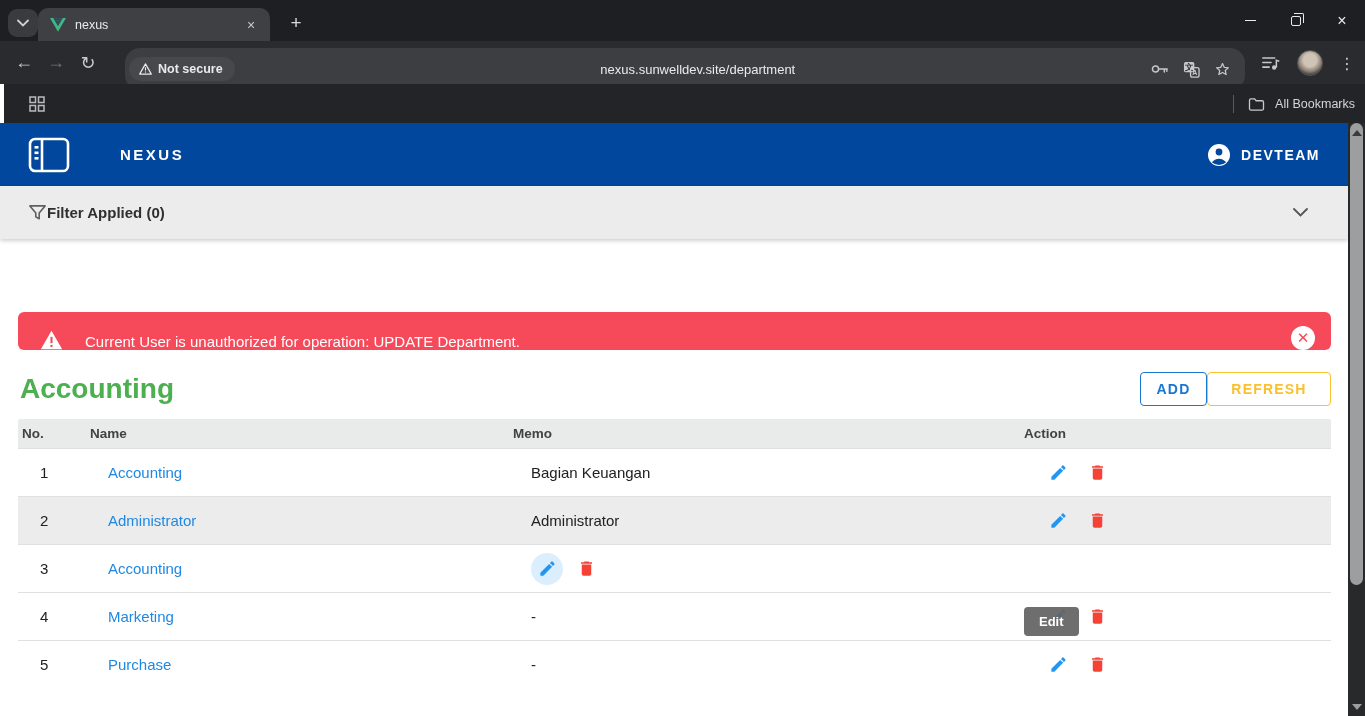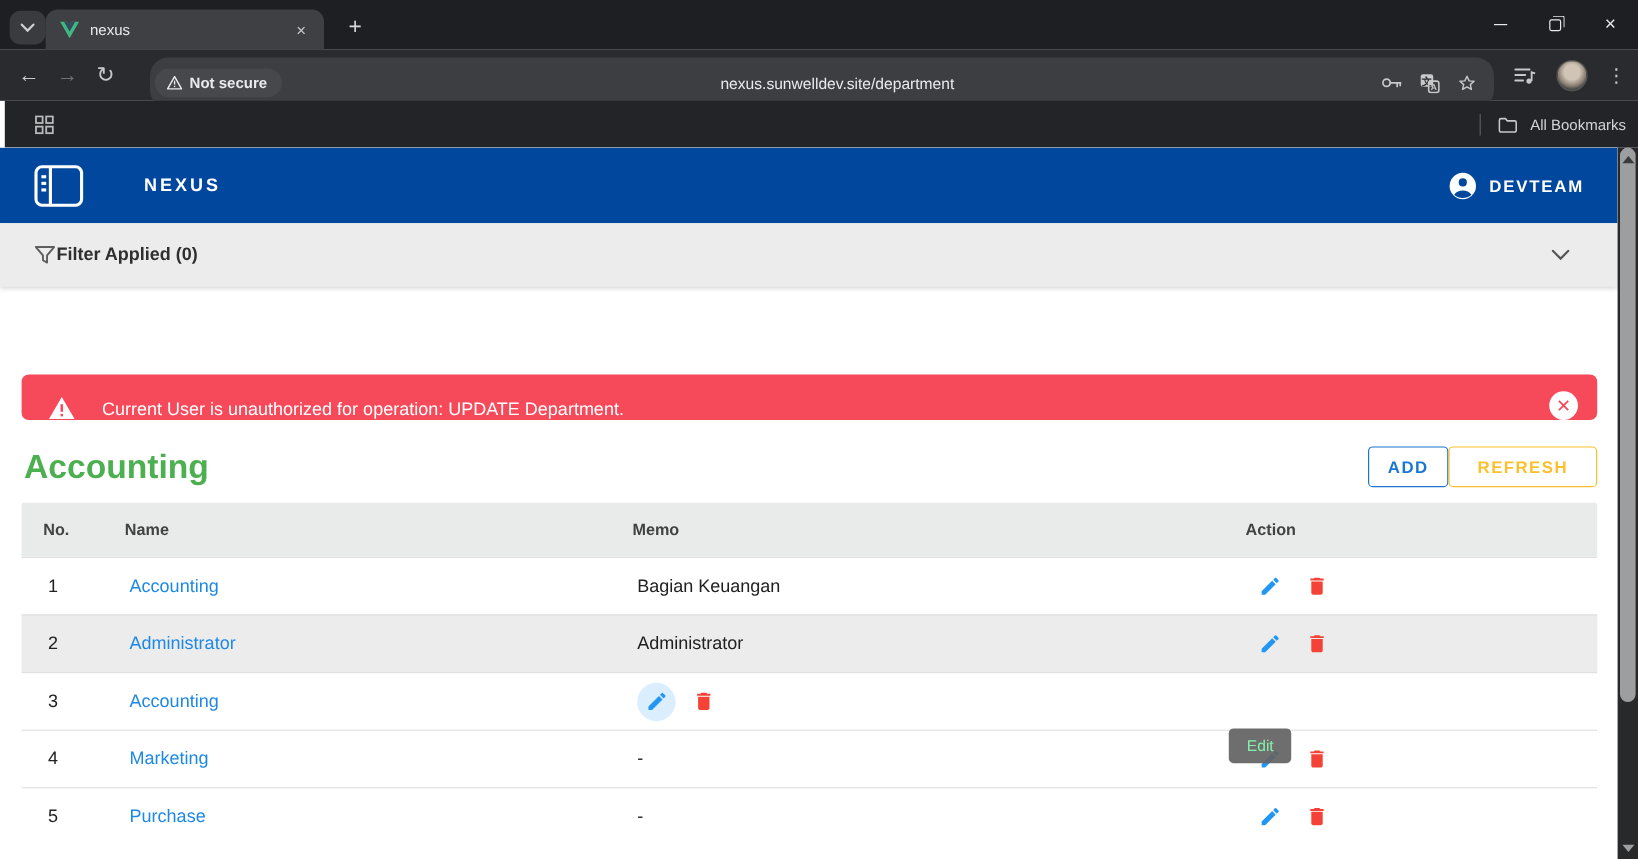--- a/index.html
+++ b/index.html
@@ -64,30 +64,30 @@
   .alert-close { width:24px; height:24px; border-radius:50%; background:#fff; color:#f6495a; display:flex; align-items:center; justify-content:center; font-size:15px; font-weight:bold; }
 
   .heading-row { margin-top:22px; display:flex; align-items:center; }
   .page-title { font-size:28px; font-weight:bold; color:#4caf50; margin-left:2px; }
   .head-buttons { margin-left:auto; display:flex; }
   .btn { height:34px; border-radius:4px; background:#fff; font-size:14px; font-weight:bold; letter-spacing:1.2px; display:flex; align-items:center; justify-content:center; cursor:pointer; }
   .btn.add { width:67px; border:1.5px solid #1976d2; color:#1976d2; }
   .btn.refresh { width:124px; border:1.5px solid #fbc02d; color:#fbc02d; }
 
   .table-wrap { margin-top:13px; position:relative; }
-  .thead { height:45px; background:#e9eaea; display:grid; grid-template-columns:68px 423px 511px 1fr; align-items:center; padding-left:18px; border-radius:2px 2px 0 0; }
+  .thead { height:29px; background:#e9eaea; display:grid; grid-template-columns:68px 423px 511px 1fr; align-items:center; padding-left:4px; border-radius:2px 2px 0 0; }
   .th { font-size:13.5px; font-weight:bold; color:#424242; }
   .trow { height:48px; display:grid; grid-template-columns:68px 423px 511px 1fr; align-items:center; padding-left:22px; border-top:1px solid #e0e0e0; background:#fff; }
   .trow.striped { background:#ececec; }
   .td { font-size:15px; color:#212121; }
   .td a { color:#1e88e5; text-decoration:none; font-size:15px; }
   .action-cell { display:flex; align-items:center; gap:7px; }
   .act-btn { width:32px; height:32px; border-radius:50%; display:flex; align-items:center; justify-content:center; position:relative; }
   .act-btn.hover-halo { background:rgba(33,150,243,0.16); }
-  .tooltip { position:absolute; left:1006px; top:188px; background:rgba(99,99,99,0.93); color:#86efac; font-size:13px; padding:7px 15px; border-radius:4px; z-index:5; }
+  .tooltip { position:absolute; left:1006px; top:188px; background:rgba(99,99,99,0.93); color:#ffffff; font-size:13px; padding:7px 15px; border-radius:4px; z-index:5;font-weight:bold; }
 
   svg { display:block; }
 </style>
 </head>
 <body>
 
 <div class="tabstrip">
   <div class="tab-search-btn">
     <svg width="12" height="8" viewBox="0 0 12 8">
         <path d="M1 1.5 L6 6.5 L11 1.5" stroke="#cfd0d2" stroke-width="1.8" fill="none" stroke-linecap="round"></path>

